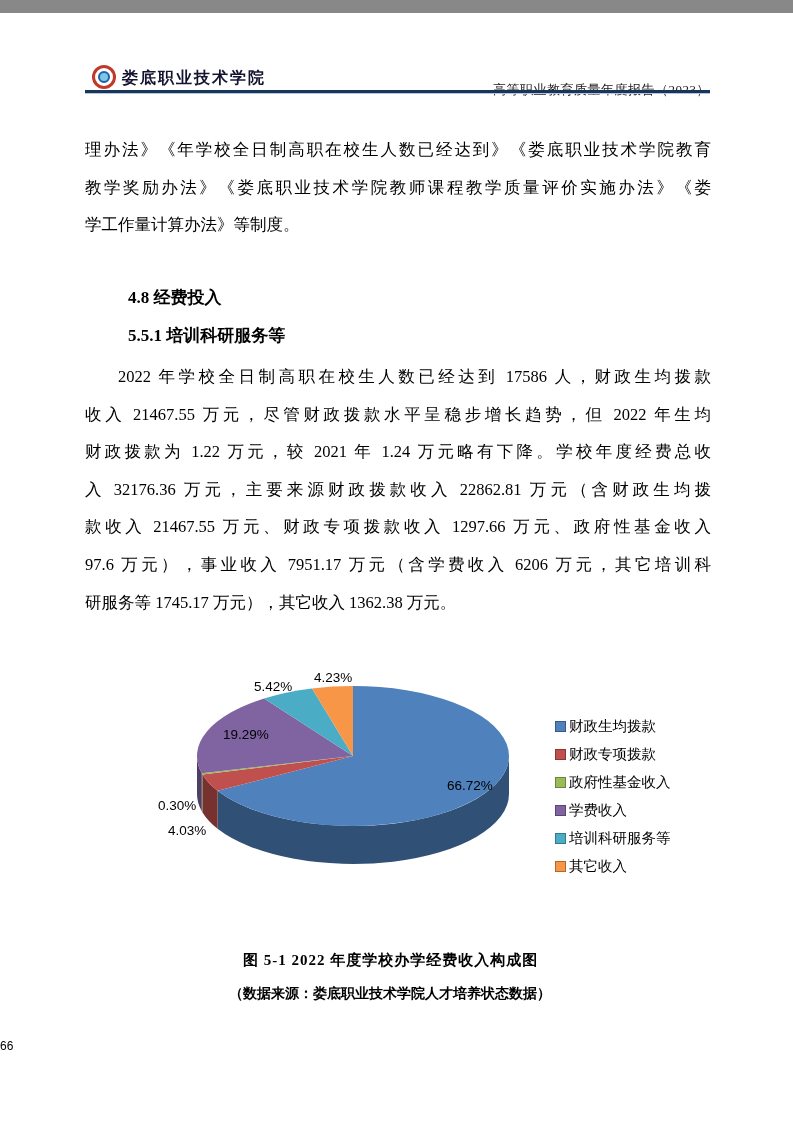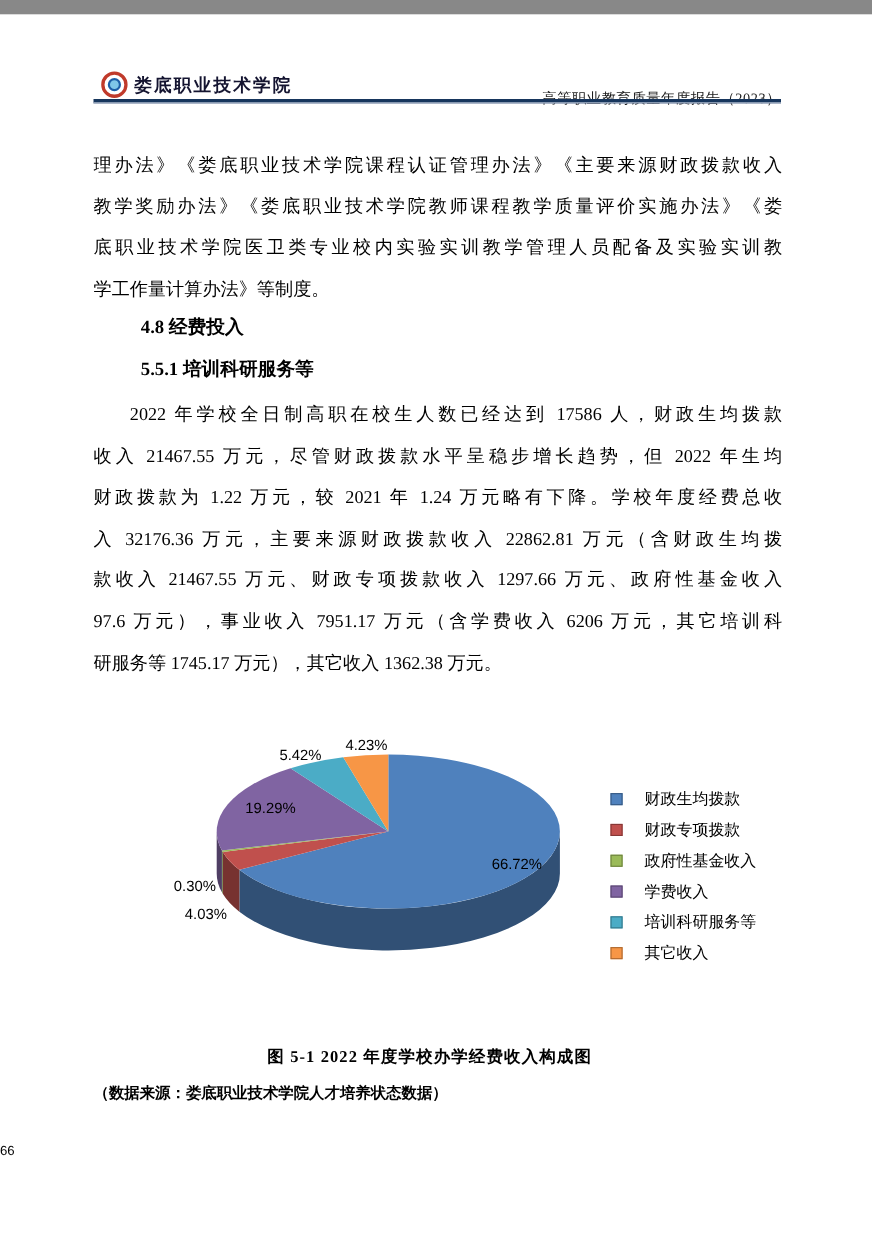--- a/index.html
+++ b/index.html
@@ -28,48 +28,47 @@
     white-space:normal; overflow:hidden; }
   .tline.last { text-align:left; text-align-last:left; }
   .para2 .tline:first-child { text-indent:33px; }
   .heading { position:absolute; left:128px; font-size:17px; font-weight:bold; }
   
   .chart { position:absolute; left:130px; top:645px; width:585px; height:255px; }
   .chart svg { position:absolute; left:0; top:0; }
   .pie-label { position:absolute; font-family:"Liberation Sans","DejaVu Sans",sans-serif;
     font-size:13.5px; color:#000; white-space:nowrap; }
   .legend { position:absolute; left:425px; top:54px; }
-  .legend-item { display:flex; align-items:center; height:28px;gap:17px; }
+  .legend-item { display:flex; align-items:center; height:28px; }
   .legend-swatch { width:11px; height:11px; margin-right:3px; flex:0 0 auto; }
   .legend-text { font-size:14.5px; color:#000; white-space:nowrap; }
   
   .fig-caption { position:absolute; left:243px; top:938px; font-size:15px;
     font-weight:bold; letter-spacing:1px; }
   .fig-source { position:absolute; left:85px; top:972px; width:610px;
-    text-align:left; font-size:14px; font-weight:bold; }
+    text-align:center; font-size:14px; font-weight:bold; }
   .page-num { position:absolute; left:0; top:1026px; width:793px;
     text-align:left; font-size:12px;
     font-family:"Liberation Sans","DejaVu Sans",sans-serif; }
 </style>
 </head>
 <body>
 
 <div class="page">
 
   <div class="hdr-logo">
     <div class="inner"></div>
   </div>
   <div class="hdr-school">娄底职业技术学院</div>
   <div class="hdr-report">高等职业教育质量年度报告（2023）</div>
   <div class="hdr-rule"></div>
 
   <div class="para para1" style="top:118px">
-      <div class="tline">理办法》《娄底职业技术学院课程认证管理办法》《主要来源财政拨款收入</div>
+      <div class="tline">理办法》《年学校全日制高职在校生人数已经达到》《娄底职业技术学院教育</div>
       <div class="tline">教学奖励办法》《娄底职业技术学院教师课程教学质量评价实施办法》《娄</div>
-      <div class="tline">底职业技术学院医卫类专业校内实验实训教学管理人员配备及实验实训教</div>
       <div class="tline last">学工作量计算办法》等制度。</div>
     </div>
 
   <div class="heading" style="top:273px">4.8 经费投入</div>
   <div class="heading" style="top:311px">5.5.1 培训科研服务等</div>
 
   <div class="para para2" style="top:345px">
       <div class="tline">2022 年学校全日制高职在校生人数已经达到 17586 人，财政生均拨款</div>
       <div class="tline">收入 21467.55 万元，尽管财政拨款水平呈稳步增长趋势，但 2022 年生均</div>
       <div class="tline">财政拨款为 1.22 万元，较 2021 年 1.24 万元略有下降。学校年度经费总收</div>

